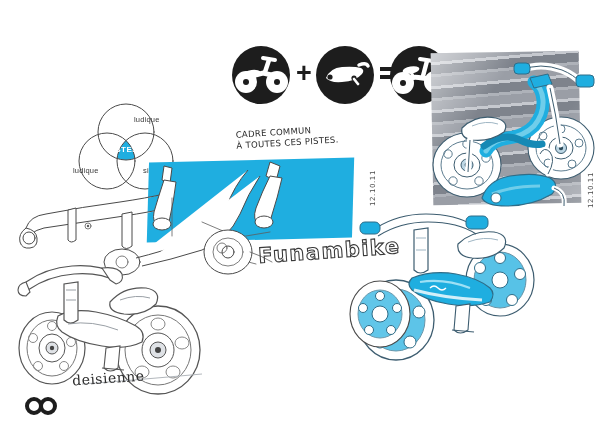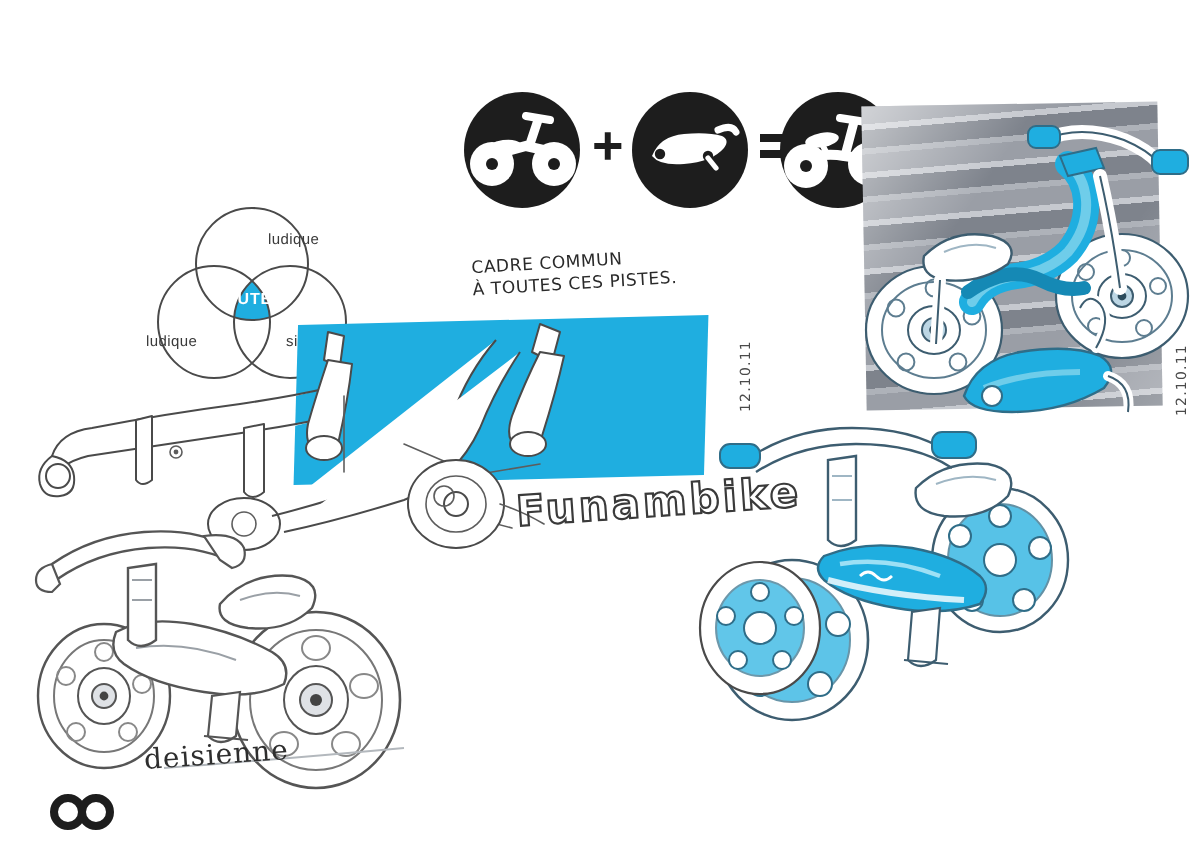--- a/index.html
+++ b/index.html
@@ -128,21 +128,21 @@
           <circle cx="73" cy="59" r="28" fill="#1FAEE0"></circle>
         </g>
       </g>
       <circle cx="54" cy="30" r="28" class="ln"></circle>
       <circle cx="35" cy="59" r="28" class="ln"></circle>
       <circle cx="73" cy="59" r="28" class="ln"></circle>
     </svg>
     <div class="vlabel" style="left:38px;top:13px;padding-left:24px;">ludique</div>
     <div class="vlabel" style="left:1px;top:64px;">ludique</div>
     <div class="vlabel" style="left:71px;top:64px;">simple</div>
-    <div class="vlabel" style="left:35px;top:43px;color:#ffffff;font-size:8px;font-weight:600;letter-spacing:.4px;">TOUTES</div>
+    <div class="vlabel" style="left:35px;top:43px;color:#ffffff;font-size:8px;font-weight:600;letter-spacing:.4px;">PISTES</div>
   </div>
 
   <div class="abs" id="cyan-panel"></div>
 
   <div class="abs" style="left:12px;top:150px;width:360px;height:120px;">
     <svg width="360" height="120" viewBox="0 0 360 120">
 
       <path d="M14 78 Q18 66 34 64 Q70 57 108 52 Q135 48 152 44" class="lnw"></path>
       <path d="M14 92 Q16 82 32 78 Q72 72 112 66 Q138 62 156 58" class="lnw"></path>
       <path d="M14 78 Q6 84 8 92 Q10 99 18 98 Q26 97 25 88 Q24 80 14 78 Z" class="lnw"></path>

